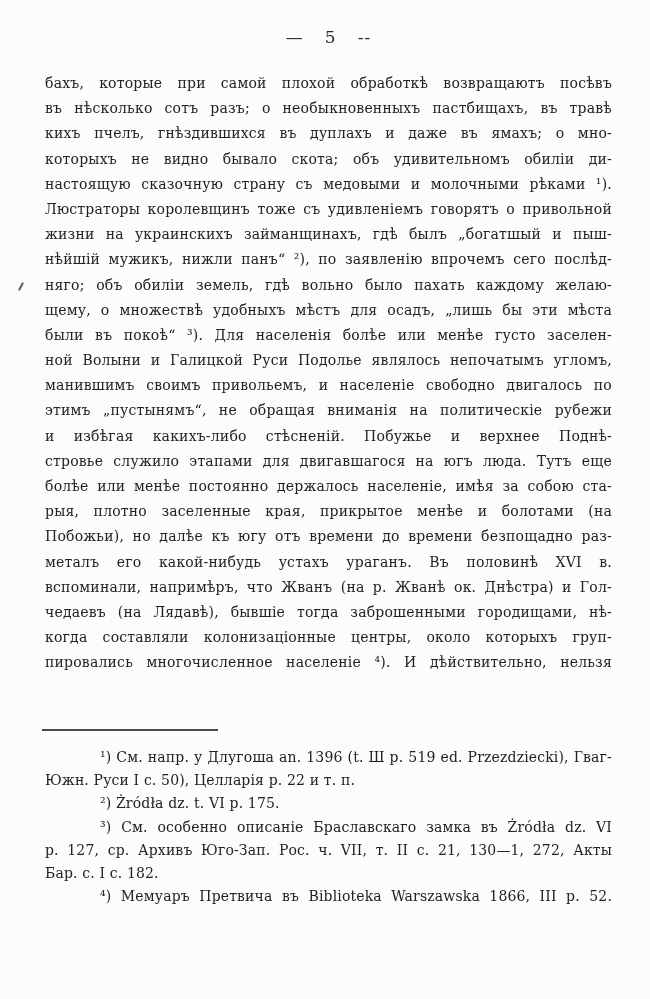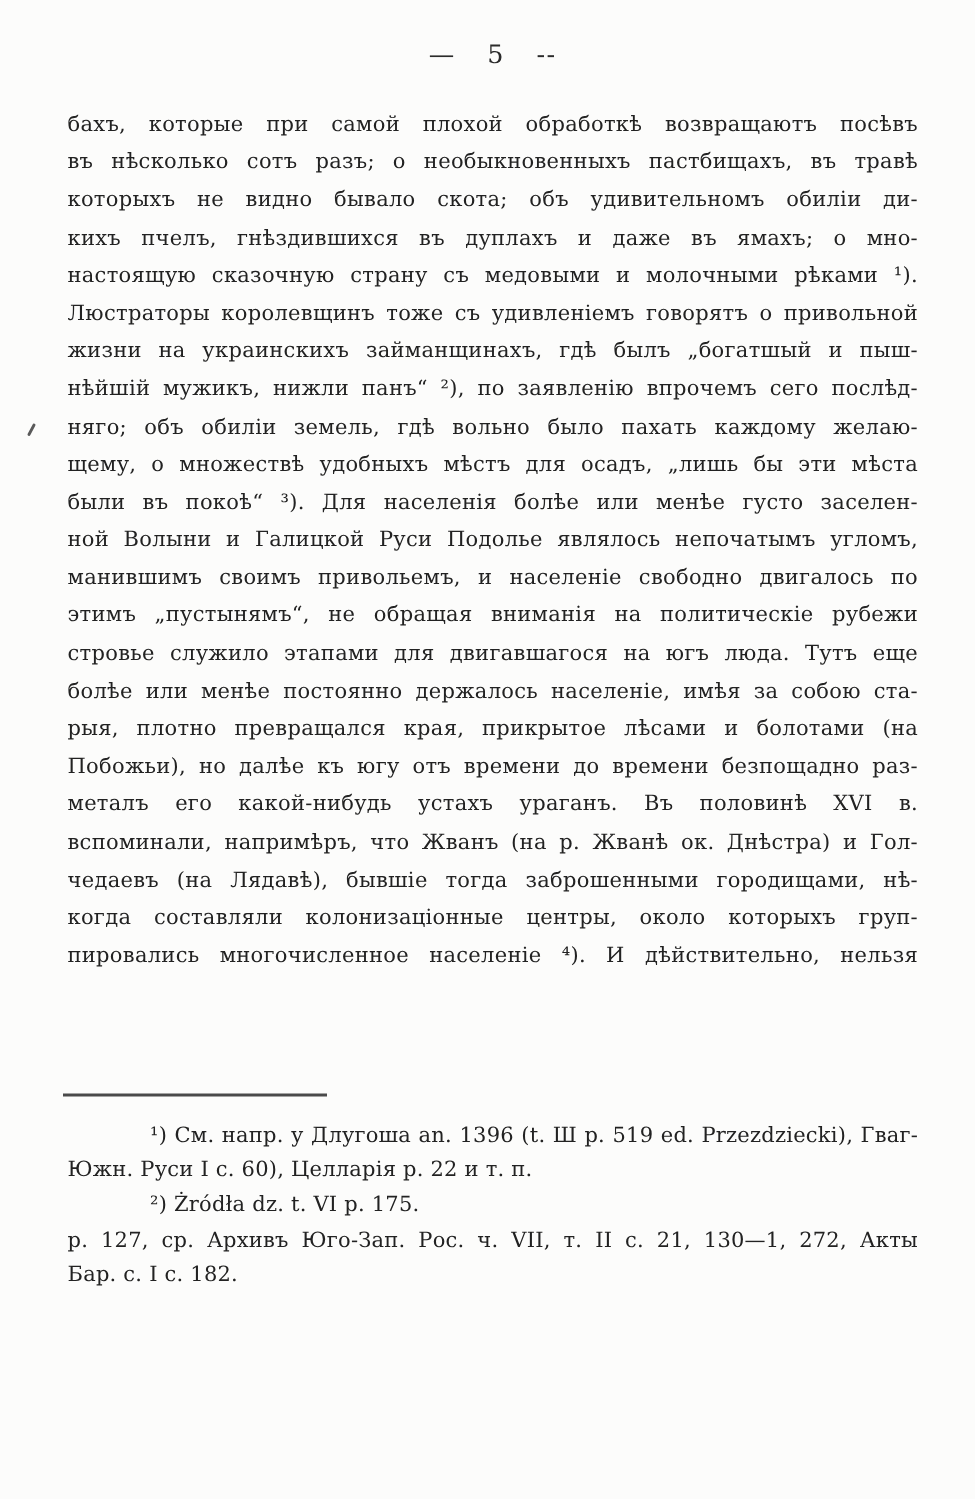--- a/index.html
+++ b/index.html
@@ -81,46 +81,49 @@
     <span>—</span>
     <span>5</span>
     <span>--</span>
   </div>
 
   <div class="stray"></div>
 
   <div class="body-text">
     <div class="bline">бахъ, которые при самой плохой обработкѣ возвращаютъ посѣвъ</div>
     <div class="bline">въ нѣсколько сотъ разъ; о необыкновенныхъ пастбищахъ, въ травѣ</div>
+    <div class="bline">кихъ пчелъ, гнѣздившихся въ дуплахъ и даже въ ямахъ; о мно-</div>
     <div class="bline">которыхъ не видно бывало скота; объ удивительномъ обиліи ди-</div>
-    <div class="bline">кихъ пчелъ, гнѣздившихся въ дуплахъ и даже въ ямахъ; о мно-</div>
     <div class="bline">настоящую сказочную страну съ медовыми и молочными рѣками ¹).</div>
     <div class="bline">Люстраторы королевщинъ тоже съ удивленіемъ говорятъ о привольной</div>
     <div class="bline">жизни на украинскихъ займанщинахъ, гдѣ былъ „богатшый и пыш-</div>
     <div class="bline">нѣйшій мужикъ, нижли панъ“ ²), по заявленію впрочемъ сего послѣд-</div>
     <div class="bline">няго; объ обиліи земель, гдѣ вольно было пахать каждому желаю-</div>
     <div class="bline">щему, о множествѣ удобныхъ мѣстъ для осадъ, „лишь бы эти мѣста</div>
     <div class="bline">были въ покоѣ“ ³). Для населенія болѣе или менѣе густо заселен-</div>
     <div class="bline">ной Волыни и Галицкой Руси Подолье являлось непочатымъ угломъ,</div>
     <div class="bline">манившимъ своимъ привольемъ, и населеніе свободно двигалось по</div>
     <div class="bline">этимъ „пустынямъ“, не обращая вниманія на политическіе рубежи</div>
+    <div class="bline">и избѣгая какихъ-либо стѣсненій. Побужье и верхнее Поднѣ-</div>
     <div class="bline">стровье служило этапами для двигавшагося на югъ люда. Тутъ еще</div>
     <div class="bline">болѣе или менѣе постоянно держалось населеніе, имѣя за собою ста-</div>
-    <div class="bline">рыя, плотно превращался края, прикрытое лѣсами и болотами (на</div>
+    <div class="bline">рыя, плотно заселенные края, прикрытое менѣе и болотами (на</div>
     <div class="bline">Побожьи), но далѣе къ югу отъ времени до времени безпощадно раз-</div>
     <div class="bline">металъ его какой-нибудь устахъ ураганъ. Въ половинѣ XVI в.</div>
     <div class="bline">вспоминали, напримѣръ, что Жванъ (на р. Жванѣ ок. Днѣстра) и Гол-</div>
     <div class="bline">чедаевъ (на Лядавѣ), бывшіе тогда заброшенными городищами, нѣ-</div>
     <div class="bline">когда составляли колонизаціонные центры, около которыхъ груп-</div>
     <div class="bline">пировались многочисленное населеніе ⁴). И дѣйствительно, нельзя</div>
   </div>
 
   <div class="sep"></div>
 
   <div class="fnotes">
     <div class="fline indent just">¹) См. напр. у Длугоша an. 1396 (t. Ш p. 519 ed. Przezdziecki), Гваг-</div>
-    <div class="fline">Южн. Руси I с. 60), Целларія p. 22 и т. п.</div>
+    <div class="fline">Южн. Руси I с. 50), Целларія p. 22 и т. п.</div>
     <div class="fline indent">²) Żródła dz. t. VI p. 175.</div>
+    <div class="fline indent just">³) См. особенно описаніе Браславскаго замка въ Żródła dz. VI</div>
     <div class="fline just">p. 127, ср. Архивъ Юго-Зап. Рос. ч. VII, т. II с. 21, 130—1, 272, Акты</div>
     <div class="fline">Бар. с. I с. 182.</div>
+    <div class="fline indent just">⁴) Мемуаръ Претвича въ Biblioteka Warszawska 1866, III p. 52.</div>
   </div>
 
 </div>
 
 </body></html>

